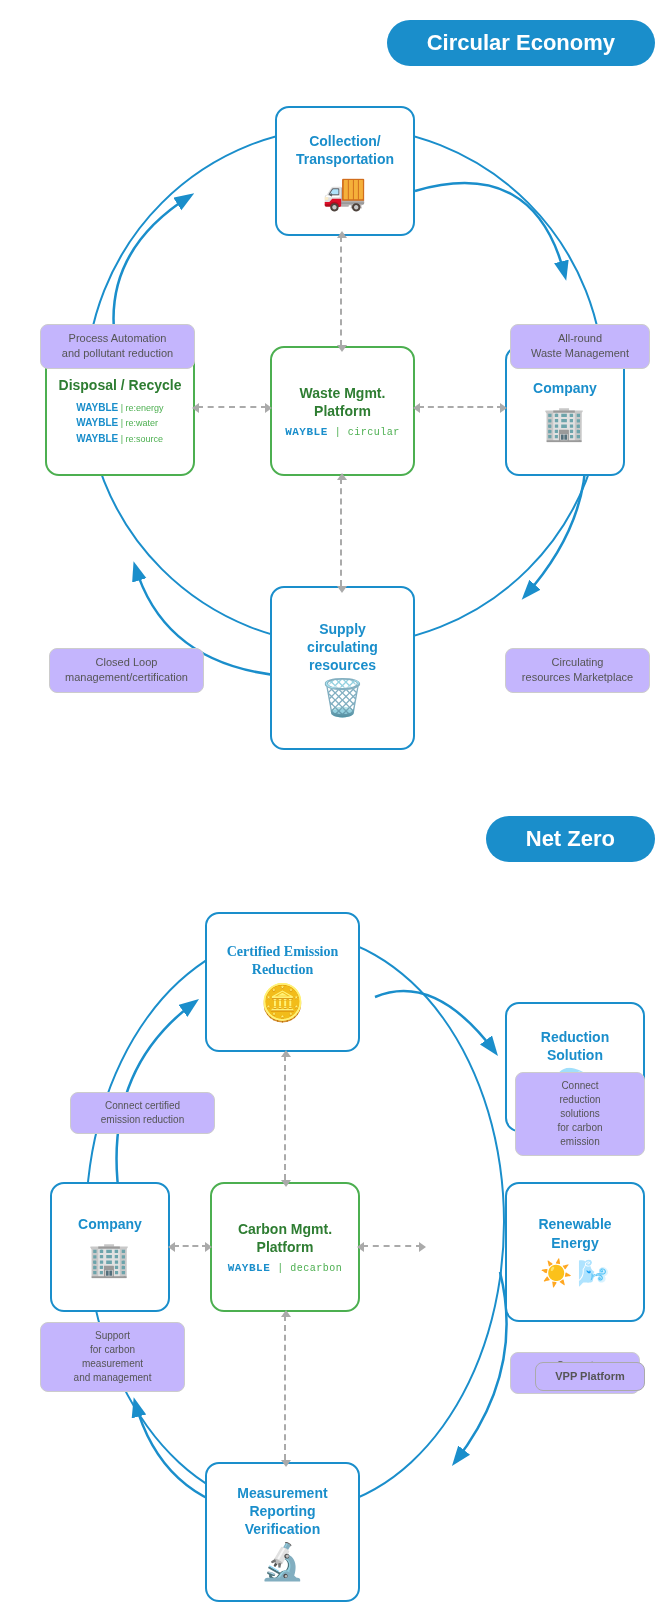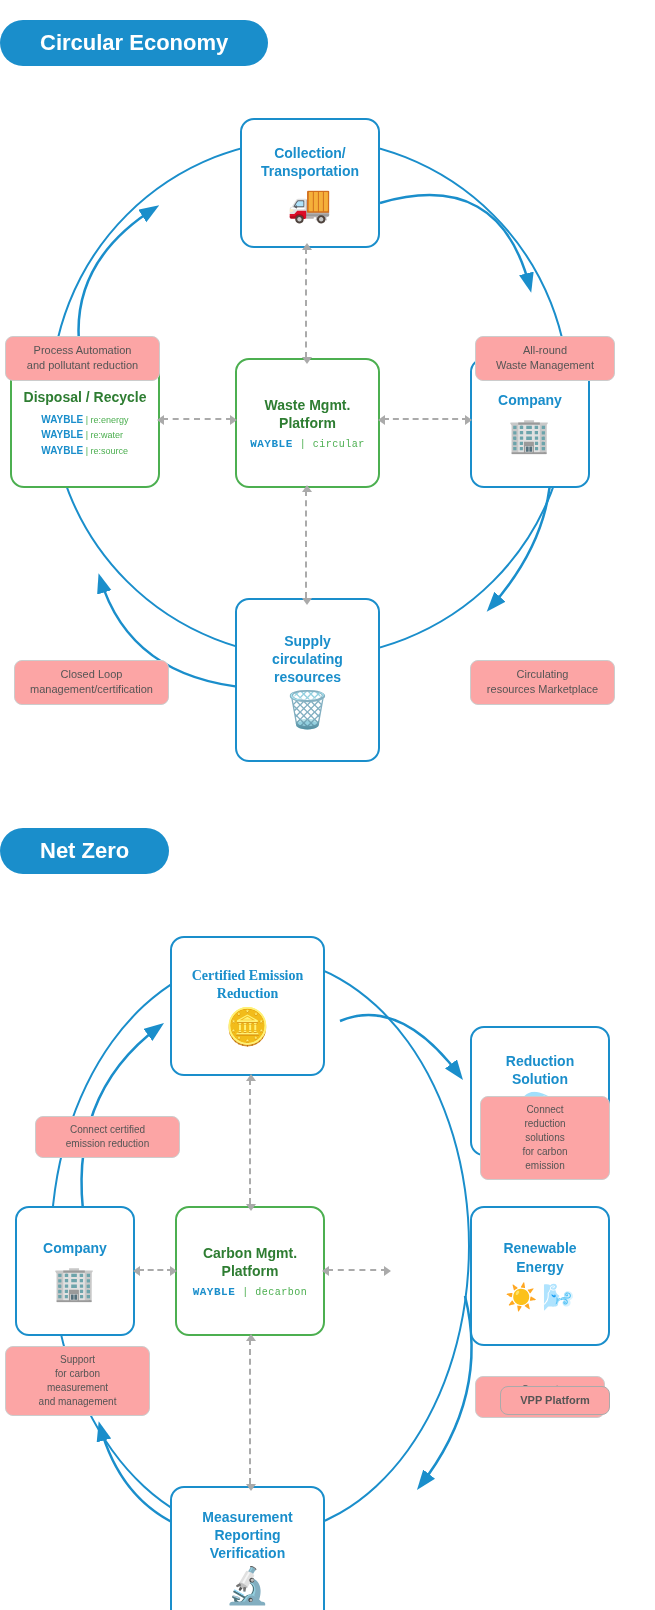--- a/index.html
+++ b/index.html
@@ -7,23 +7,22 @@
       background: #fff;
       font-family: 'Arial', sans-serif;
       width: 655px;
       min-height: 1610px;
       overflow-x: hidden;
     }
 
     .section {
       display: flex;
       flex-direction: column;
-      align-items: flex-start;
+      align-items: flex-end;
       padding: 20px 0;
-      gap: 12px;
     }
 
     .section-title {
       background: #1a8ecb;
       color: white;
       font-size: 22px;
       font-weight: bold;
       border-radius: 25px;
       padding: 10px 40px;
       margin-bottom: 10px;
@@ -79,21 +78,21 @@
 
     .node-icon {
       font-size: 36px;
       color: #999;
       line-height: 1;
     }
 
     
     .label-box {
       position: absolute;
-      background: #fca5a5;
+      background: #c4b5fd;
       border: 1px solid #ccc;
       border-radius: 8px;
       padding: 6px 10px;
       font-size: 11px;
       color: #555;
       text-align: center;
       line-height: 1.4;
     }
 
     

